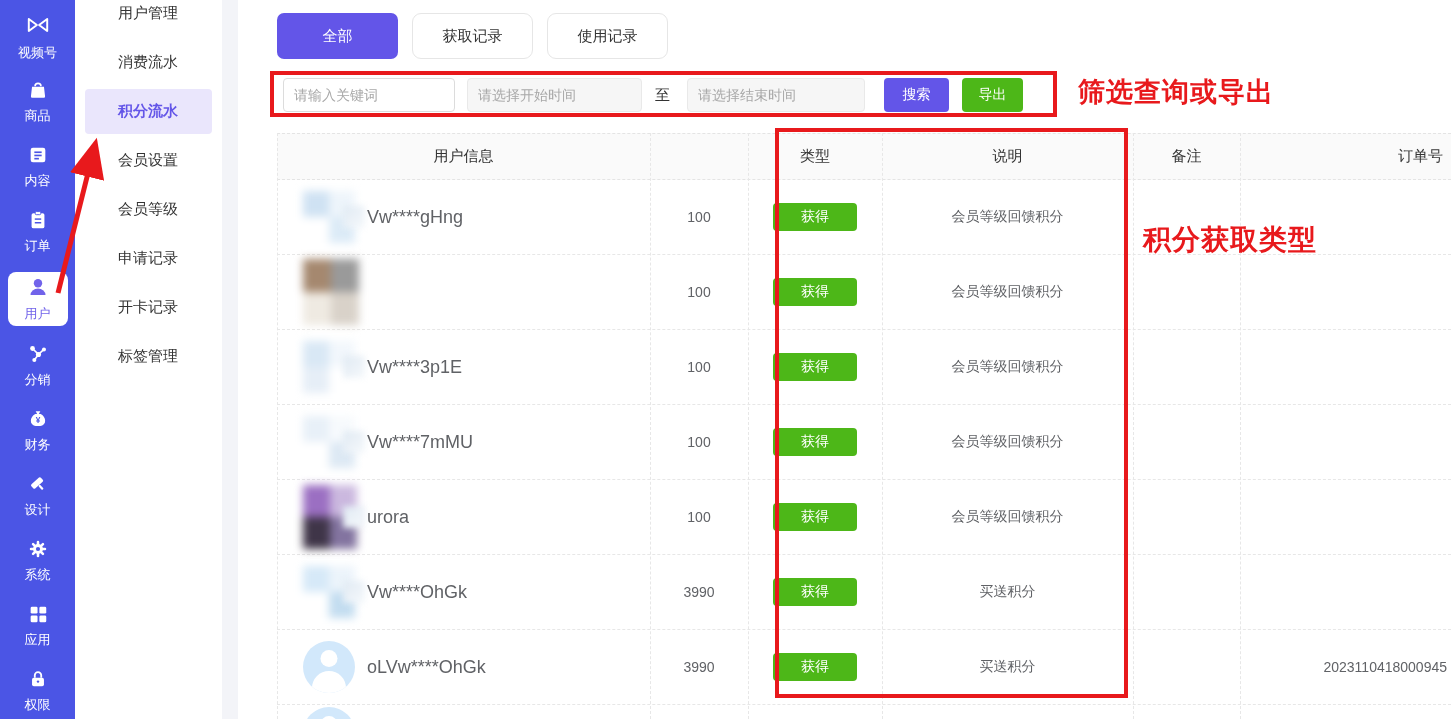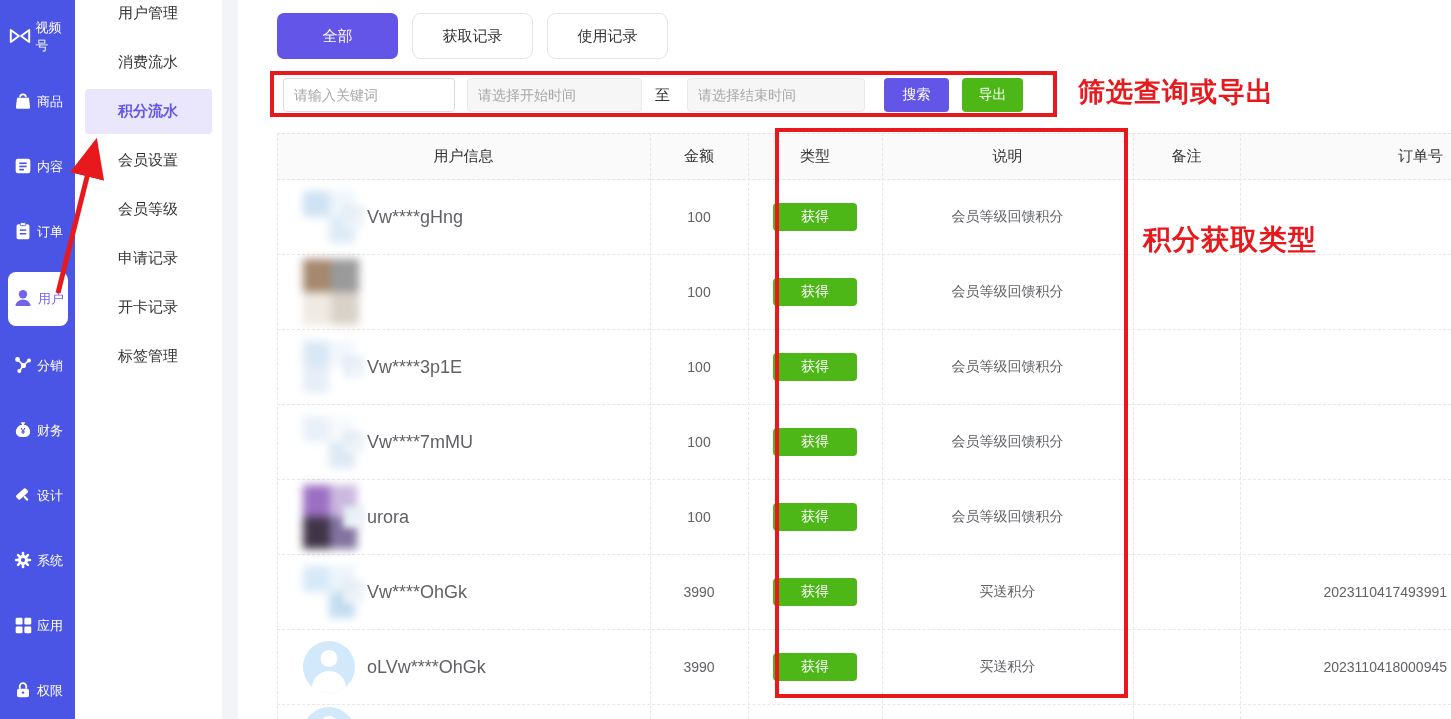--- a/index.html
+++ b/index.html
@@ -3,21 +3,21 @@
 <meta charset="utf-8">
 <style>
   *{margin:0;padding:0;box-sizing:border-box}
   html,body{width:1451px;height:719px;overflow:hidden;background:#fff;
     font-family:"Liberation Sans","DejaVu Sans",sans-serif}
   #app{position:relative;width:1451px;height:719px;overflow:hidden;background:#fff}
 
   
   .sb1{position:absolute;left:0;top:0;width:75px;height:719px;background:#4b55e5;
        display:flex;flex-direction:column;align-items:center;padding-top:12px;gap:15px;z-index:3}
-  .sb1-item{width:62px;height:50px;flex:0 0 auto;display:flex;flex-direction:row;
+  .sb1-item{width:62px;height:50px;flex:0 0 auto;display:flex;flex-direction:column;
        align-items:center;justify-content:center;gap:3px;color:#fff;font-size:13px;cursor:pointer}
   .sb1-item.active{background:#fff;border-radius:8px;color:#7163ea;width:60px;height:54px}
 
   
   .sb2{position:absolute;left:75px;top:0;width:147px;height:719px;background:#fff;z-index:2;padding-top:0}
   .sb2-list{margin-top:-11px}
   .sb2-item{height:49px;display:flex;align-items:center;padding-left:43px;font-size:15px;color:#333;cursor:pointer}
   .sb2-item.active{background:#eae6fc;color:#6355e8;font-weight:bold;border-radius:4px;
        margin:2px 10px;padding-left:33px;height:45px}
 
@@ -260,21 +260,20 @@
 
   <input class="inp" id="kw" placeholder="请输入关键词" style="">
   <input class="inp time" id="st" placeholder="请选择开始时间" style="">
   <span class="to-label">至</span>
   <input class="inp time" id="et" placeholder="请选择结束时间" style="">
   <button class="btn" id="search-btn">搜索</button>
   <button class="btn" id="export-btn">导出</button>
 
   <div class="thead">
     <div class="th th-0">用户信息</div>
-    <div class="th th-1">金额</div>
     <div class="th th-2">类型</div>
     <div class="th th-3">说明</div>
     <div class="th th-4">备注</div>
     <div class="th th-5">订单号</div>
   </div>
 
   <div class="vline" style="left:277px"></div>
   <div class="vline" style="left:650px"></div>
   <div class="vline" style="left:748px"></div>
   <div class="vline" style="left:882px"></div>
@@ -345,21 +344,20 @@
       <div class="row">
     <div class="avatar av-mosaic avatar-blur-blue4"></div>
     <div class="name-blur" style="display: block;"></div>
     <div class="cell-name">Vw****OhGk</div>
     <div class="cell cell-amount">3990</div>
     <div class="cell cell-type">
       <span class="badge">获得</span>
     </div>
     <div class="cell cell-desc">买送积分</div>
     <div class="cell cell-remark"></div>
-    <div class="cell cell-order">2023110417493991</div>
   </div>
       <div class="row">
     <div class="avatar avatar-default"></div>
 
     <div class="cell-name">oLVw****OhGk</div>
     <div class="cell cell-amount">3990</div>
     <div class="cell cell-type">
       <span class="badge">获得</span>
     </div>
     <div class="cell cell-desc">买送积分</div>

